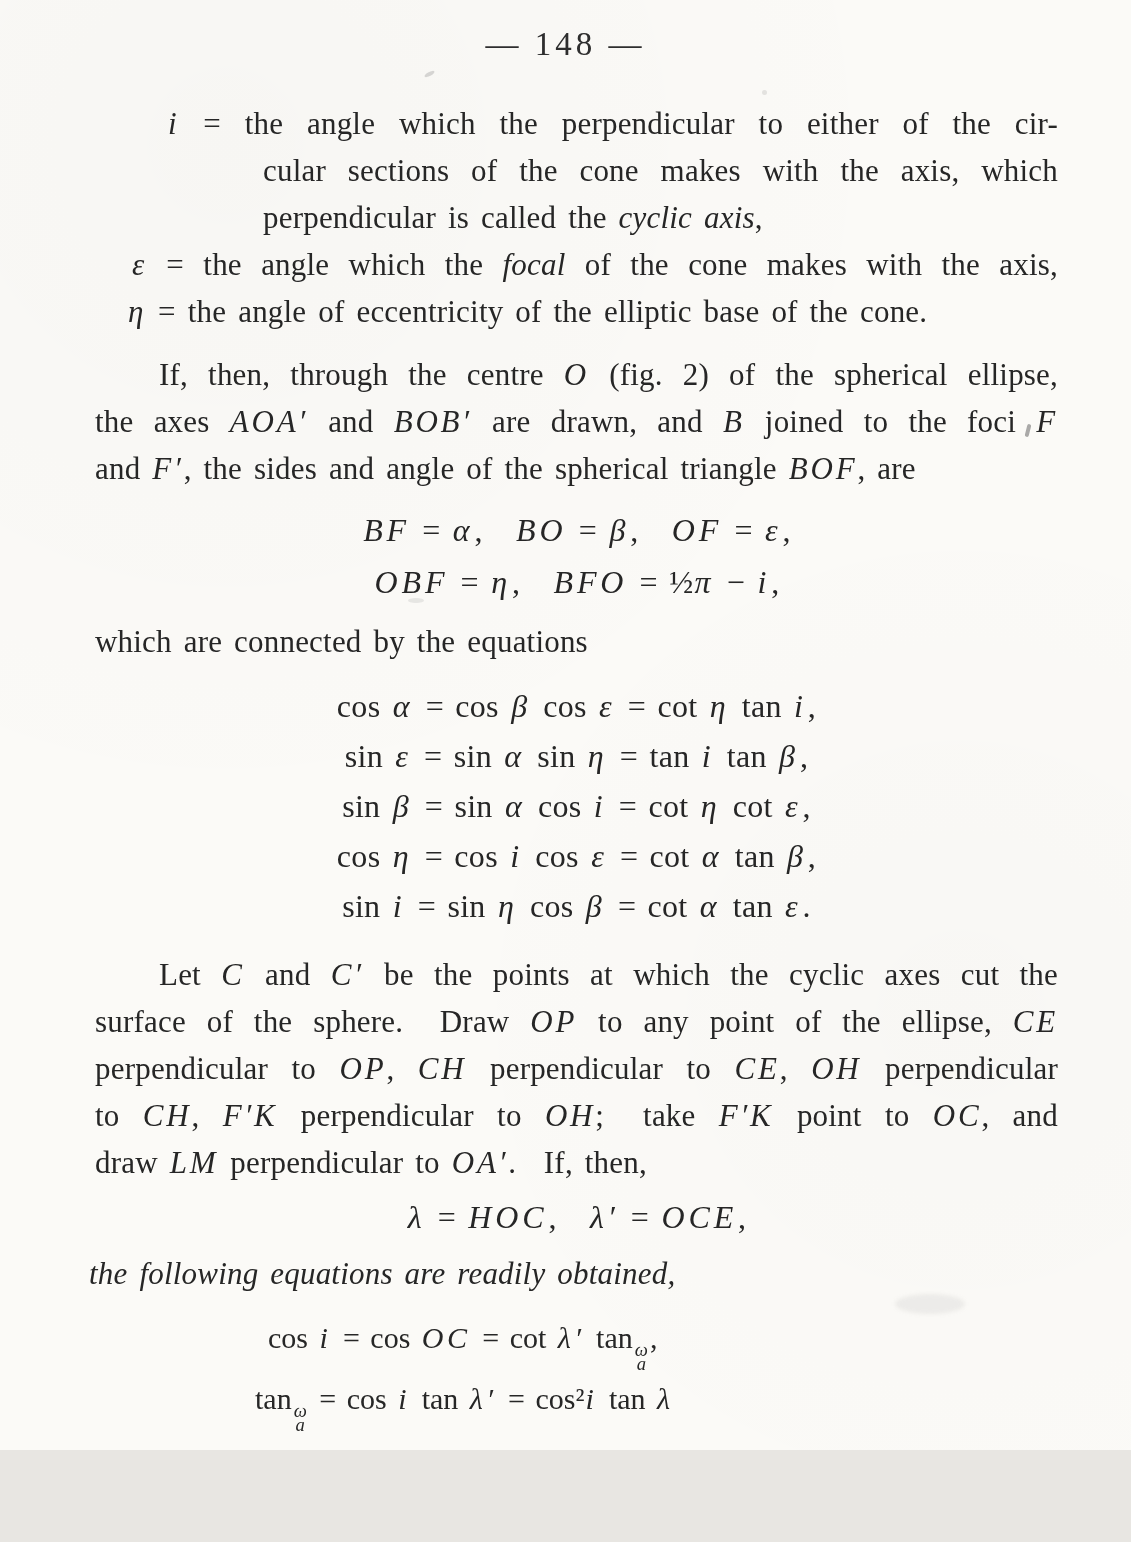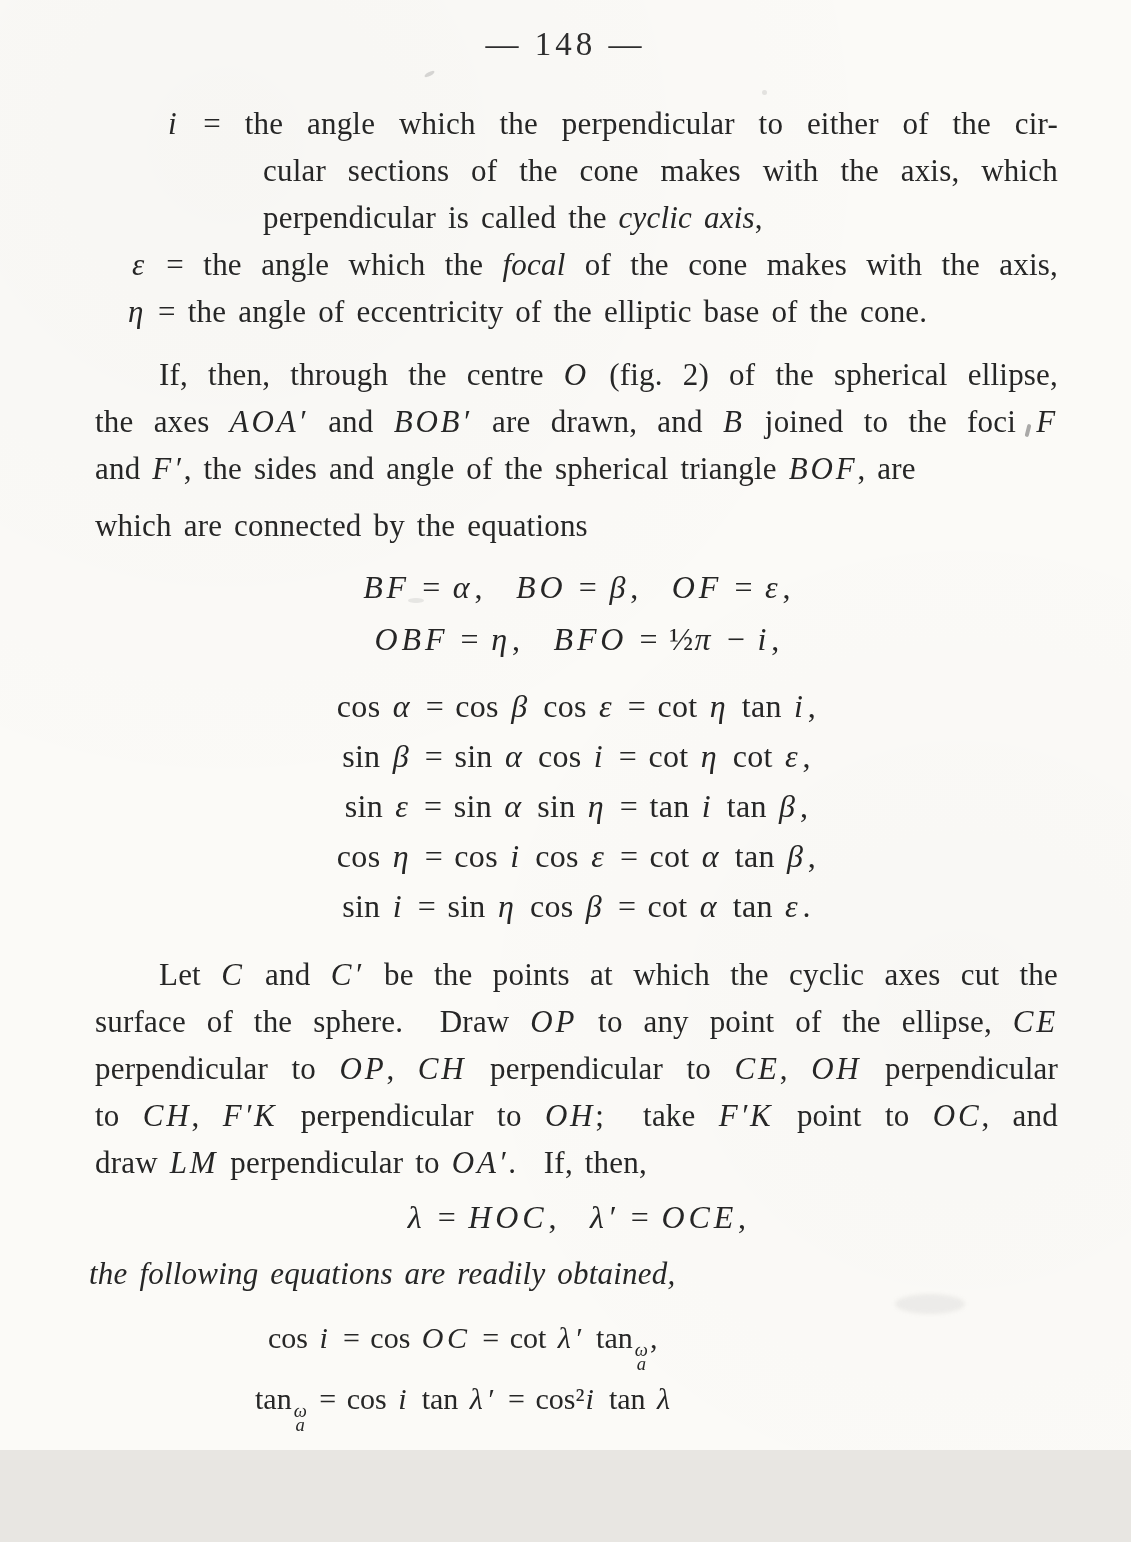--- a/index.html
+++ b/index.html
@@ -87,33 +87,33 @@
       <p class="ln j pl37"><span class="v">ε</span><span> = the angle which the </span><span class="it">focal</span><span> of the cone makes with the axis,</span></p>
       <p class="ln pl33"><span class="v">η</span><span> = the angle of eccentricity of the elliptic base of the cone.</span></p>
     </section>
 
     <section class="block mt-para1">
       <p class="ln j fi"><span>If, then, through the centre </span><span class="v">O</span><span> (fig. 2) of the spherical ellipse,</span></p>
       <p class="ln j"><span>the axes </span><span class="v">AOA′</span><span> and </span><span class="v">BOB′</span><span> are drawn, and </span><span class="v">B</span><span> joined to the foci </span><span class="v">F</span></p>
       <p class="ln"><span>and </span><span class="v">F′</span><span>, the sides and angle of the spherical triangle </span><span class="v">BOF</span><span>, are</span></p>
     </section>
 
-    <section class="block mt-connect">
-      <p class="ln"><span>which are connected by the equations</span></p>
-    </section>
-
     <section class="block mt-eqC">
       <p class="eq lhC"><span class="v">BF</span><span> = </span><span class="v">α</span><span>, </span><span class="v">BO</span><span> = </span><span class="v">β</span><span>, </span><span class="v">OF</span><span> = </span><span class="v">ε</span><span>,</span></p>
       <p class="eq lhC"><span class="v">OBF</span><span> = </span><span class="v">η</span><span>, </span><span class="v">BFO</span><span> = ½</span><span class="v">π</span><span> − </span><span class="v">i</span><span>,</span></p>
     </section>
 
+    <section class="block mt-connect">
+      <p class="ln"><span>which are connected by the equations</span></p>
+    </section>
+
     <section class="block mt-eqE">
       <p class="eq lhE"><span>cos </span><span class="v">α</span><span> = cos </span><span class="v">β</span><span> cos </span><span class="v">ε</span><span> = cot </span><span class="v">η</span><span> tan </span><span class="v">i</span><span>,</span></p>
+      <p class="eq lhE"><span>sin </span><span class="v">ε</span><span> = sin </span><span class="v">α</span><span> sin </span><span class="v">η</span><span> = tan </span><span class="v">i</span><span> tan </span><span class="v">β</span><span>,</span></p>
       <p class="eq lhE"><span>sin </span><span class="v">β</span><span> = sin </span><span class="v">α</span><span> cos </span><span class="v">i</span><span> = cot </span><span class="v">η</span><span> cot </span><span class="v">ε</span><span>,</span></p>
-      <p class="eq lhE"><span>sin </span><span class="v">ε</span><span> = sin </span><span class="v">α</span><span> sin </span><span class="v">η</span><span> = tan </span><span class="v">i</span><span> tan </span><span class="v">β</span><span>,</span></p>
       <p class="eq lhE"><span>cos </span><span class="v">η</span><span> = cos </span><span class="v">i</span><span> cos </span><span class="v">ε</span><span> = cot </span><span class="v">α</span><span> tan </span><span class="v">β</span><span>,</span></p>
       <p class="eq lhE"><span>sin </span><span class="v">i</span><span> = sin </span><span class="v">η</span><span> cos </span><span class="v">β</span><span> = cot </span><span class="v">α</span><span> tan </span><span class="v">ε</span><span>.</span></p>
     </section>
 
     <section class="block mt-para2">
       <p class="ln j fi"><span>Let </span><span class="v">C</span><span> and </span><span class="v">C′</span><span> be the points at which the cyclic axes cut the</span></p>
       <p class="ln j"><span>surface of the sphere.  Draw </span><span class="v">OP</span><span> to any point of the ellipse, </span><span class="v">CE</span></p>
       <p class="ln j"><span>perpendicular to </span><span class="v">OP</span><span>, </span><span class="v">CH</span><span> perpendicular to </span><span class="v">CE</span><span>, </span><span class="v">OH</span><span> perpendicular</span></p>
       <p class="ln j"><span>to </span><span class="v">CH</span><span>, </span><span class="v">F′K</span><span> perpendicular to </span><span class="v">OH</span><span>;  take </span><span class="v">F′K</span><span> point to </span><span class="v">OC</span><span>, and</span></p>
       <p class="ln"><span>draw </span><span class="v">LM</span><span> perpendicular to </span><span class="v">OA′</span><span>.  If, then,</span></p>

